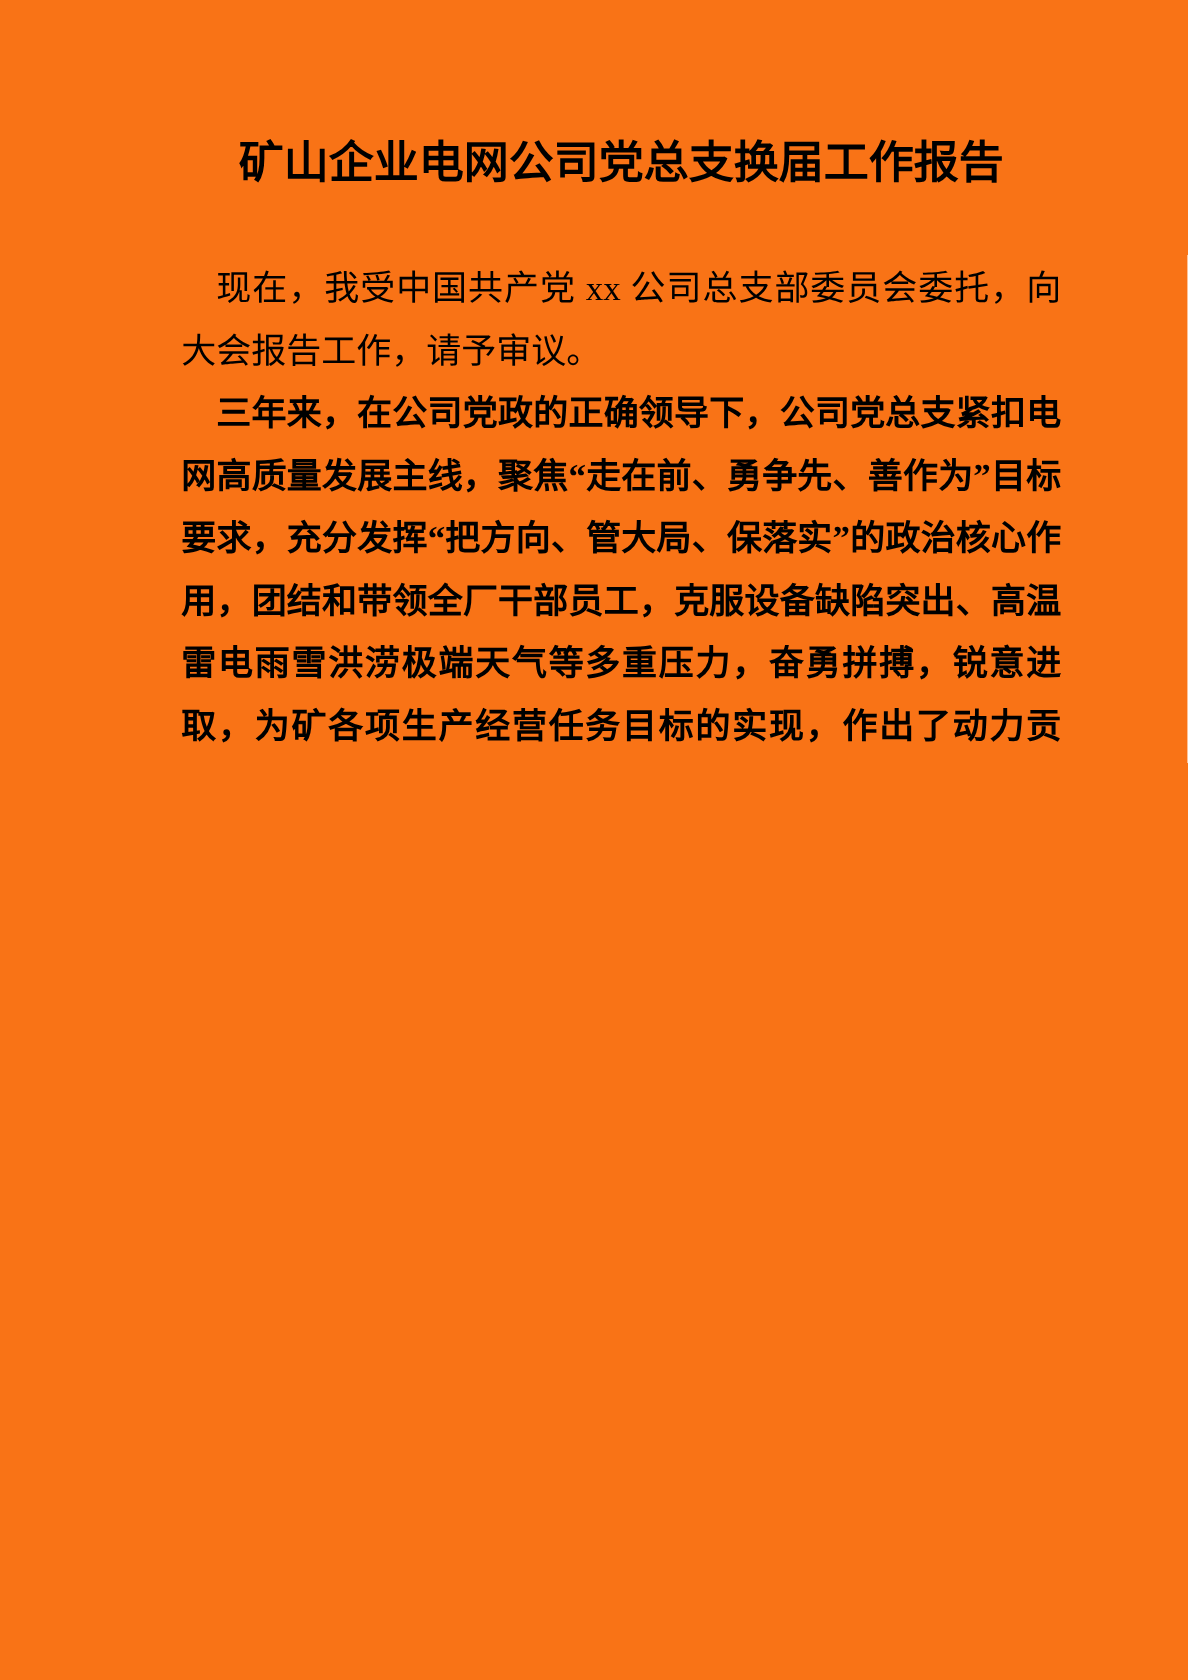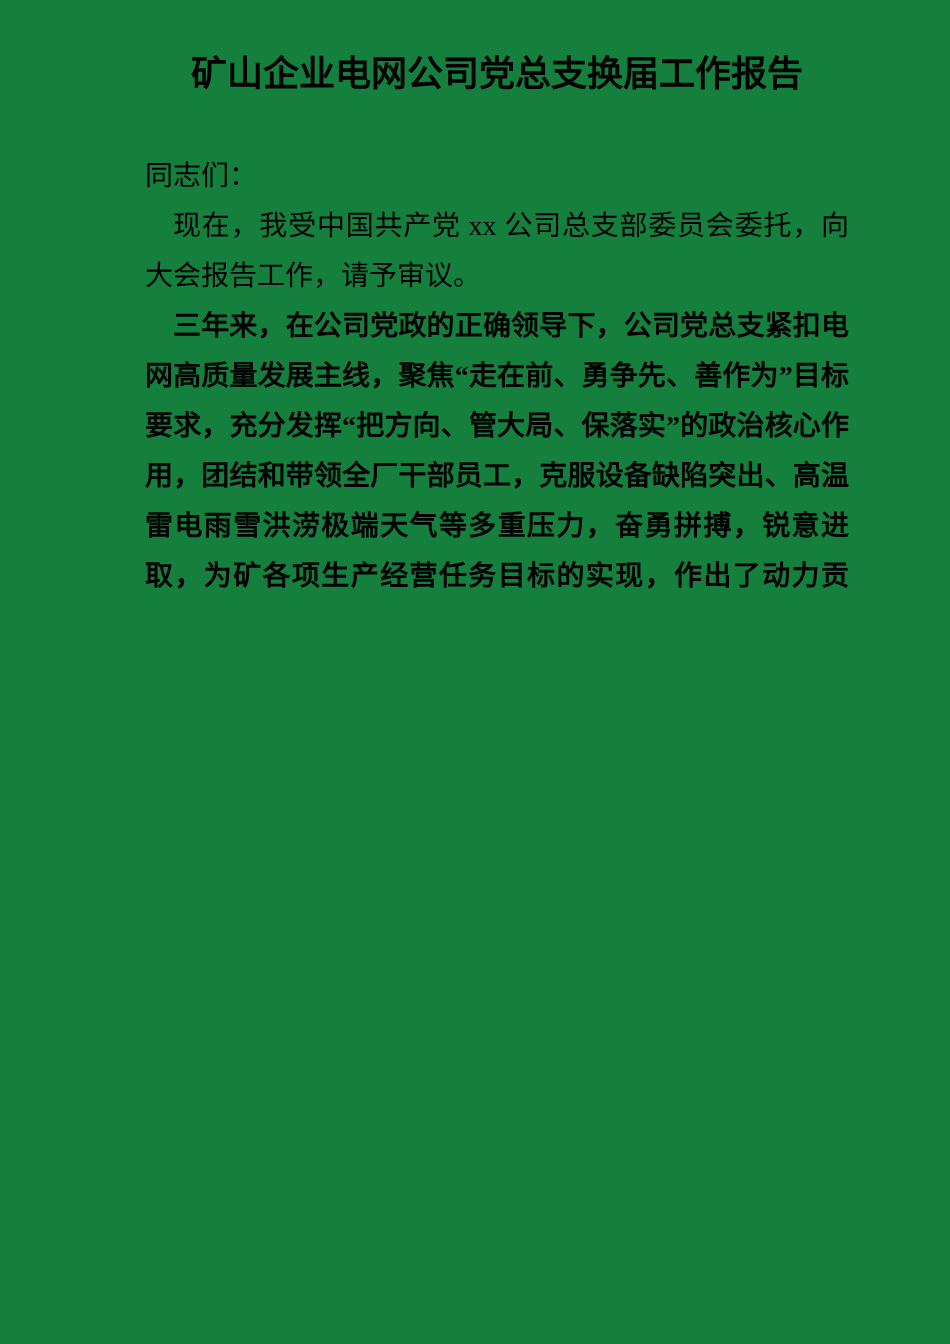--- a/index.html
+++ b/index.html
@@ -11,22 +11,22 @@
     width: 950px;
     height: 1344px;
     font-family: "Liberation Serif", "DejaVu Serif", serif;
     color: #000000;
   }
   .page {
     position: relative;
     box-sizing: border-box;
     width: 950px;
     height: 1344px;
-    background: #15803d;
-    padding: 48px 101px 0 145px;
+    background: #f97316;
+    padding: 104px 101px 0 145px;
     overflow: hidden;
   }
   .doc-title {
     margin: 0;
     width: 704px;
     font-size: 36px;
     line-height: 52px;
     font-weight: 700;
     text-align: center;
     letter-spacing: 0;
@@ -60,21 +60,20 @@
 <body>
 
 <div class="page">
 
   <h1 class="doc-title">
     <span class="tline">矿山企业电网公司党总支换届工作报告</span>
   </h1>
 
   <div class="doc-body">
 
-    <p class="para">同志们：</p>
 
 
     <p class="para indent">现在，我受中国共产党 xx 公司总支部委员会委托，向大会报告工作，请予审议。</p>
 
 
     <p class="para indent continued">三年来，在公司党政的正确领导下，公司党总支紧扣电网高质量发展主线，聚焦“走在前、勇争先、善作为”目标要求，充分发挥“把方向、管大局、保落实”的政治核心作用，团结和带领全厂干部员工，克服设备缺陷突出、高温雷电雨雪洪涝极端天气等多重压力，奋勇拼搏，锐意进取，为矿各项生产经营任务目标的实现，作出了动力贡</p>
 
   </div>
 
 </div>

